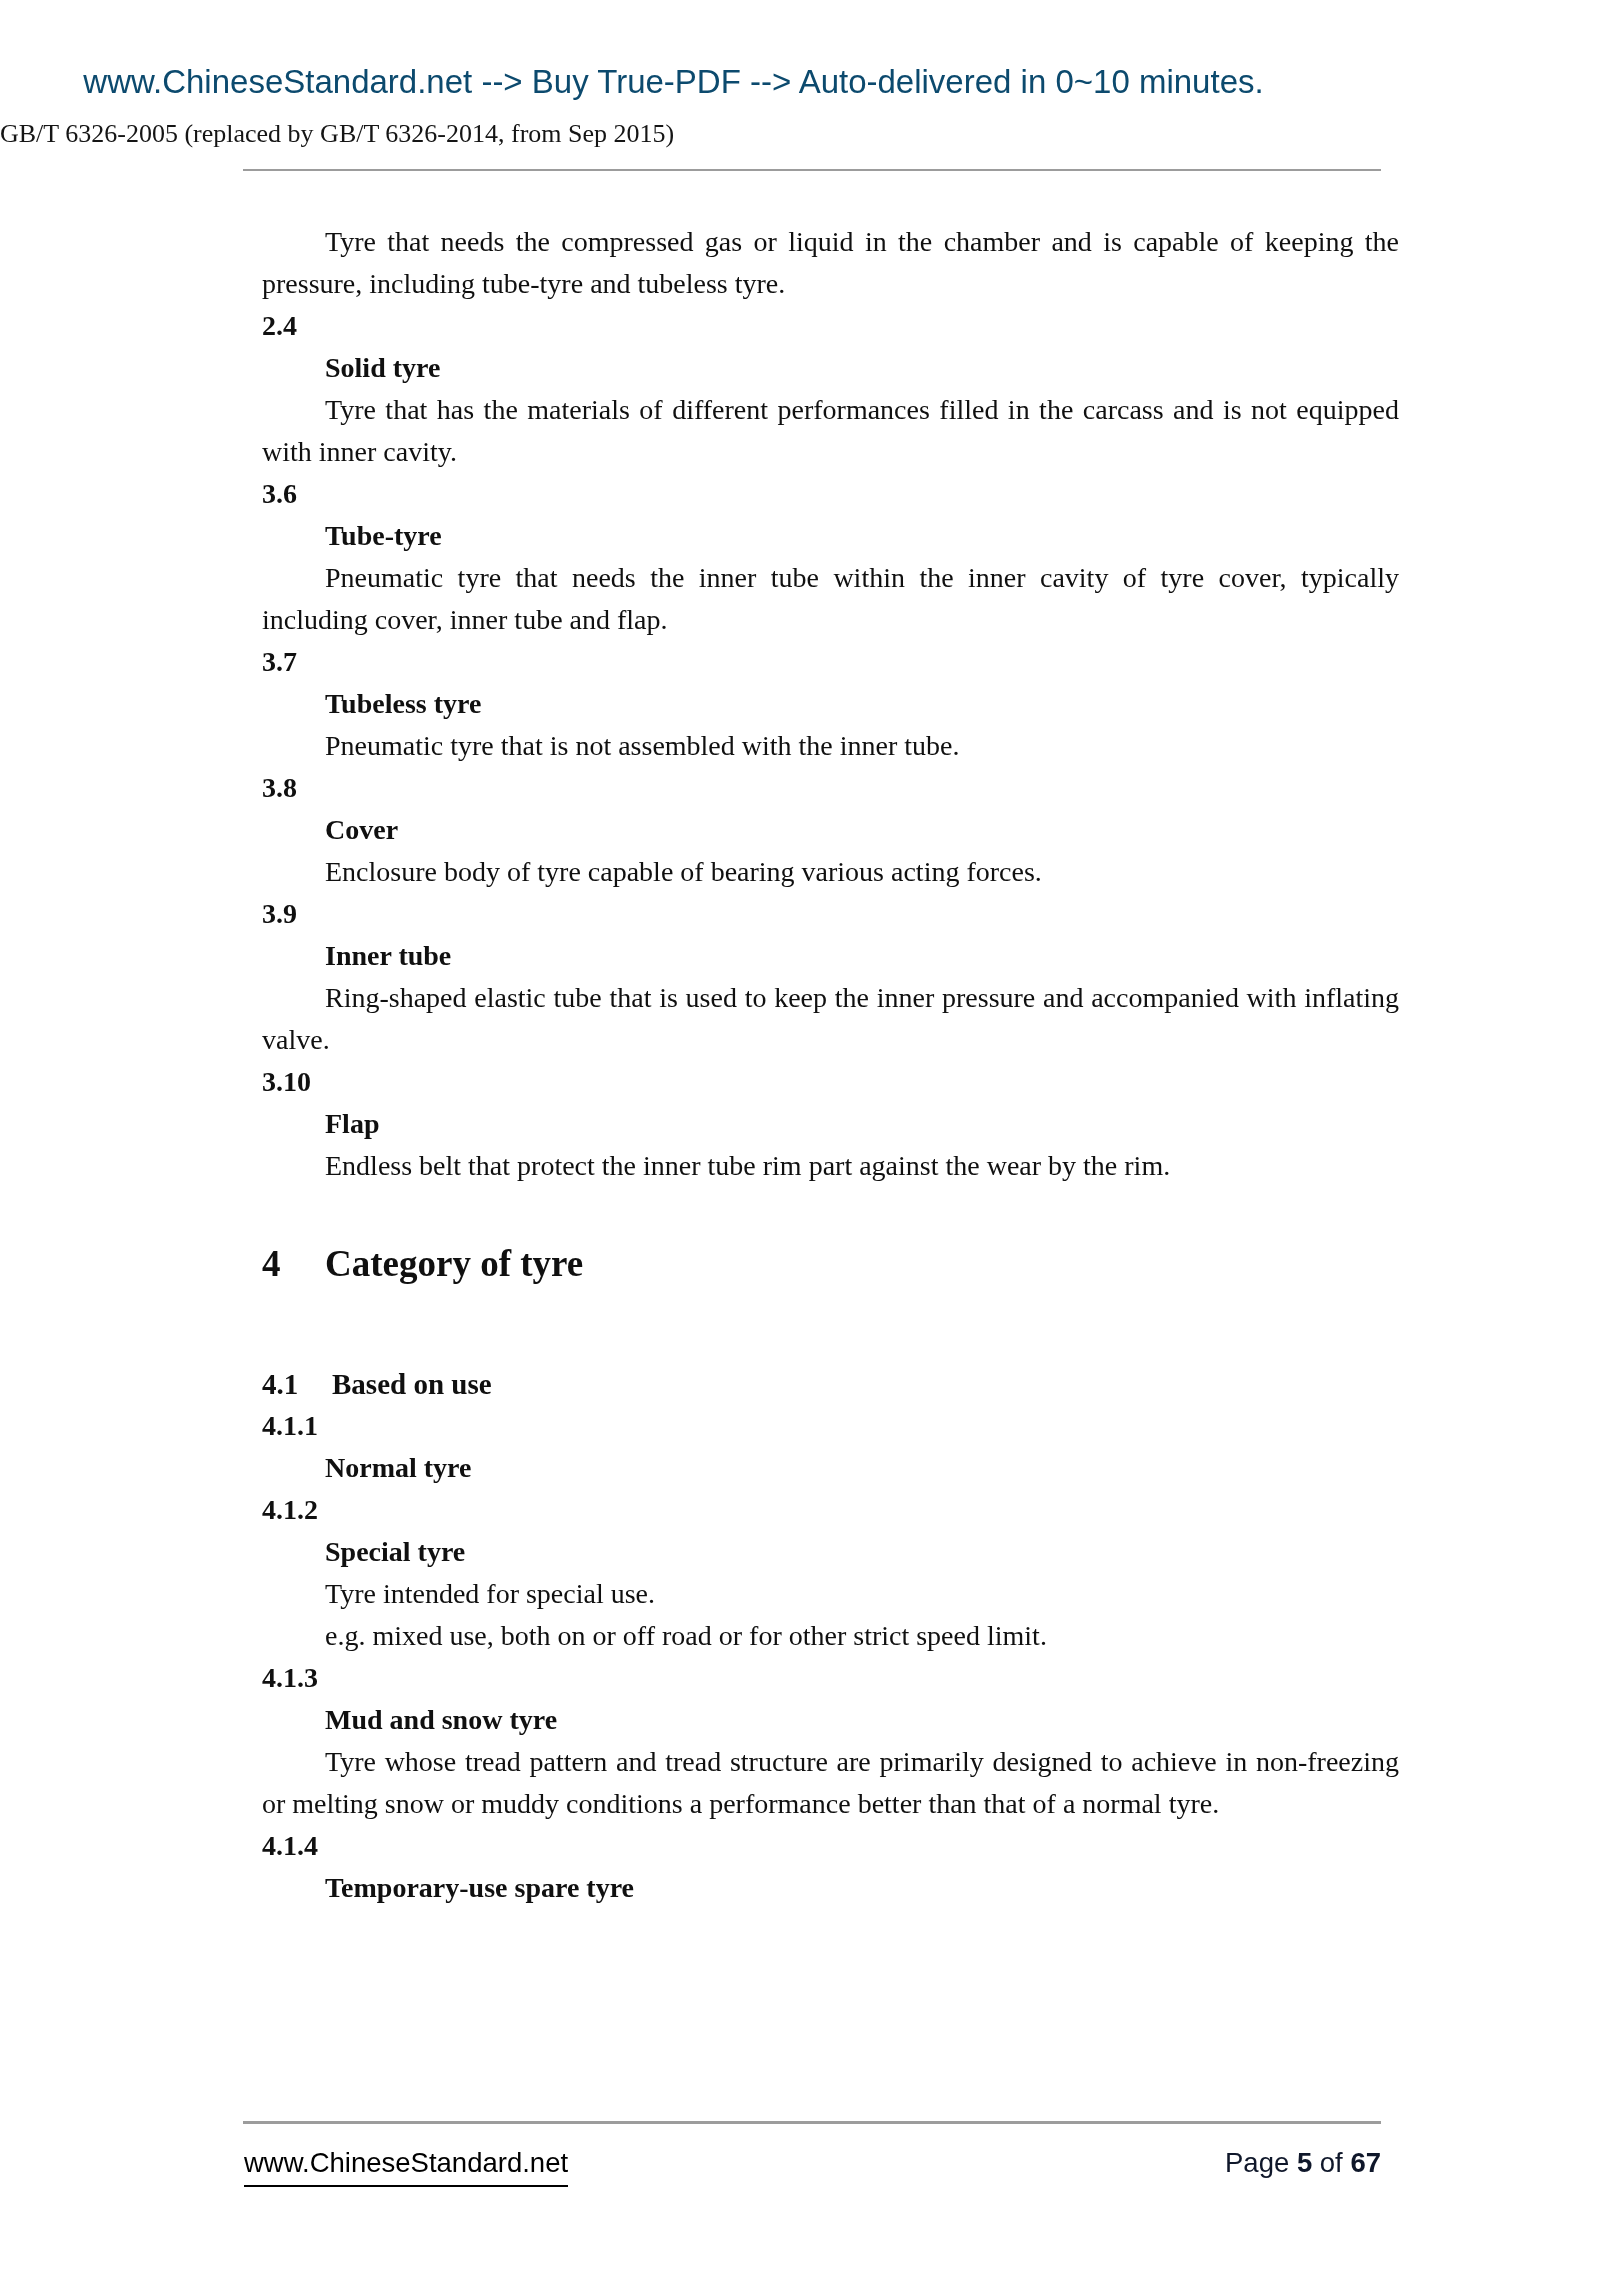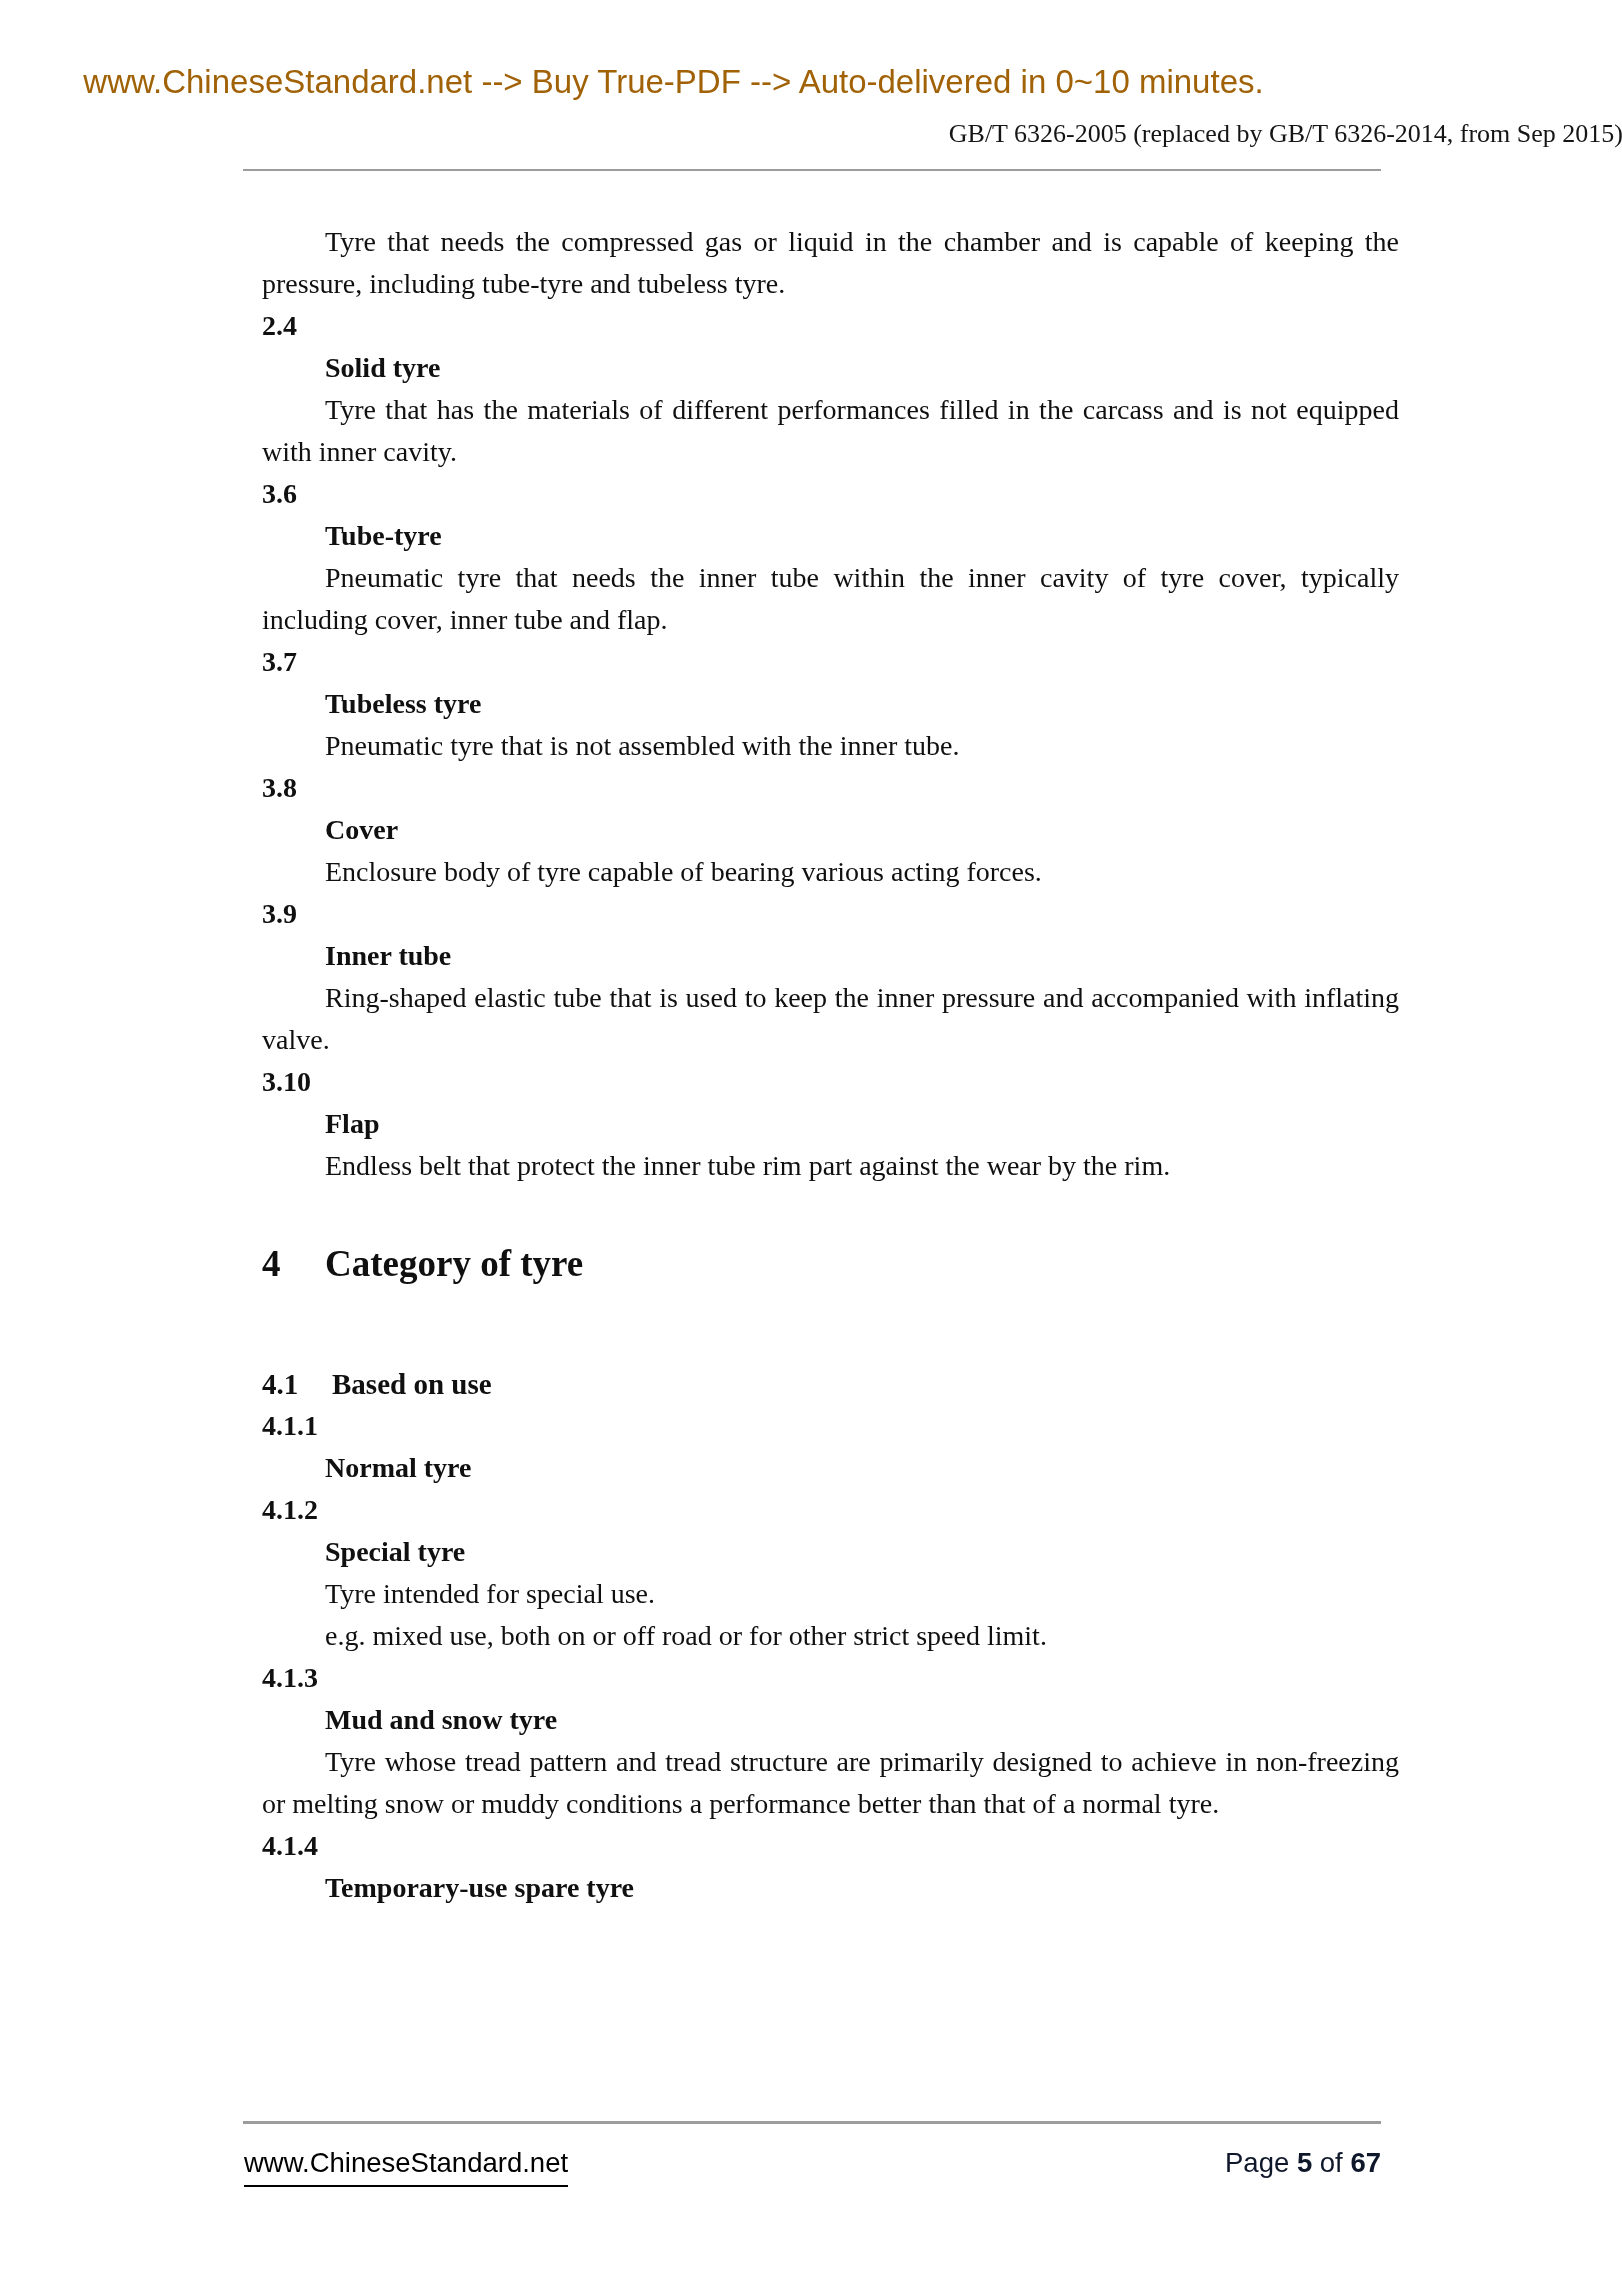--- a/index.html
+++ b/index.html
@@ -9,26 +9,26 @@
     background:#ffffff;
     font-family:"Liberation Serif", serif;
     color:#101010;
     overflow:hidden;
   }
   .header-promo {
     position:absolute; top:63px; left:0; width:1347px;
     text-align:center;
     font-family:"Liberation Sans", sans-serif;
     font-size:33px; line-height:37px;
-    color:#a16207;
+    color:#0c4a6e;
     white-space:nowrap;
   }
   .header-doc {
     position:absolute; top:118px; left:0; width:1623px;
-    text-align:right;
+    text-align:left;
     font-family:"Liberation Serif", serif;
     font-size:26px; line-height:32px;
     color:#151515;
     white-space:nowrap;
   }
   .rule {
     position:absolute; left:243px; width:1138px; height:1.7px;
     background:#9c9c9c;
   }
   .rule-header { top:169px; }

